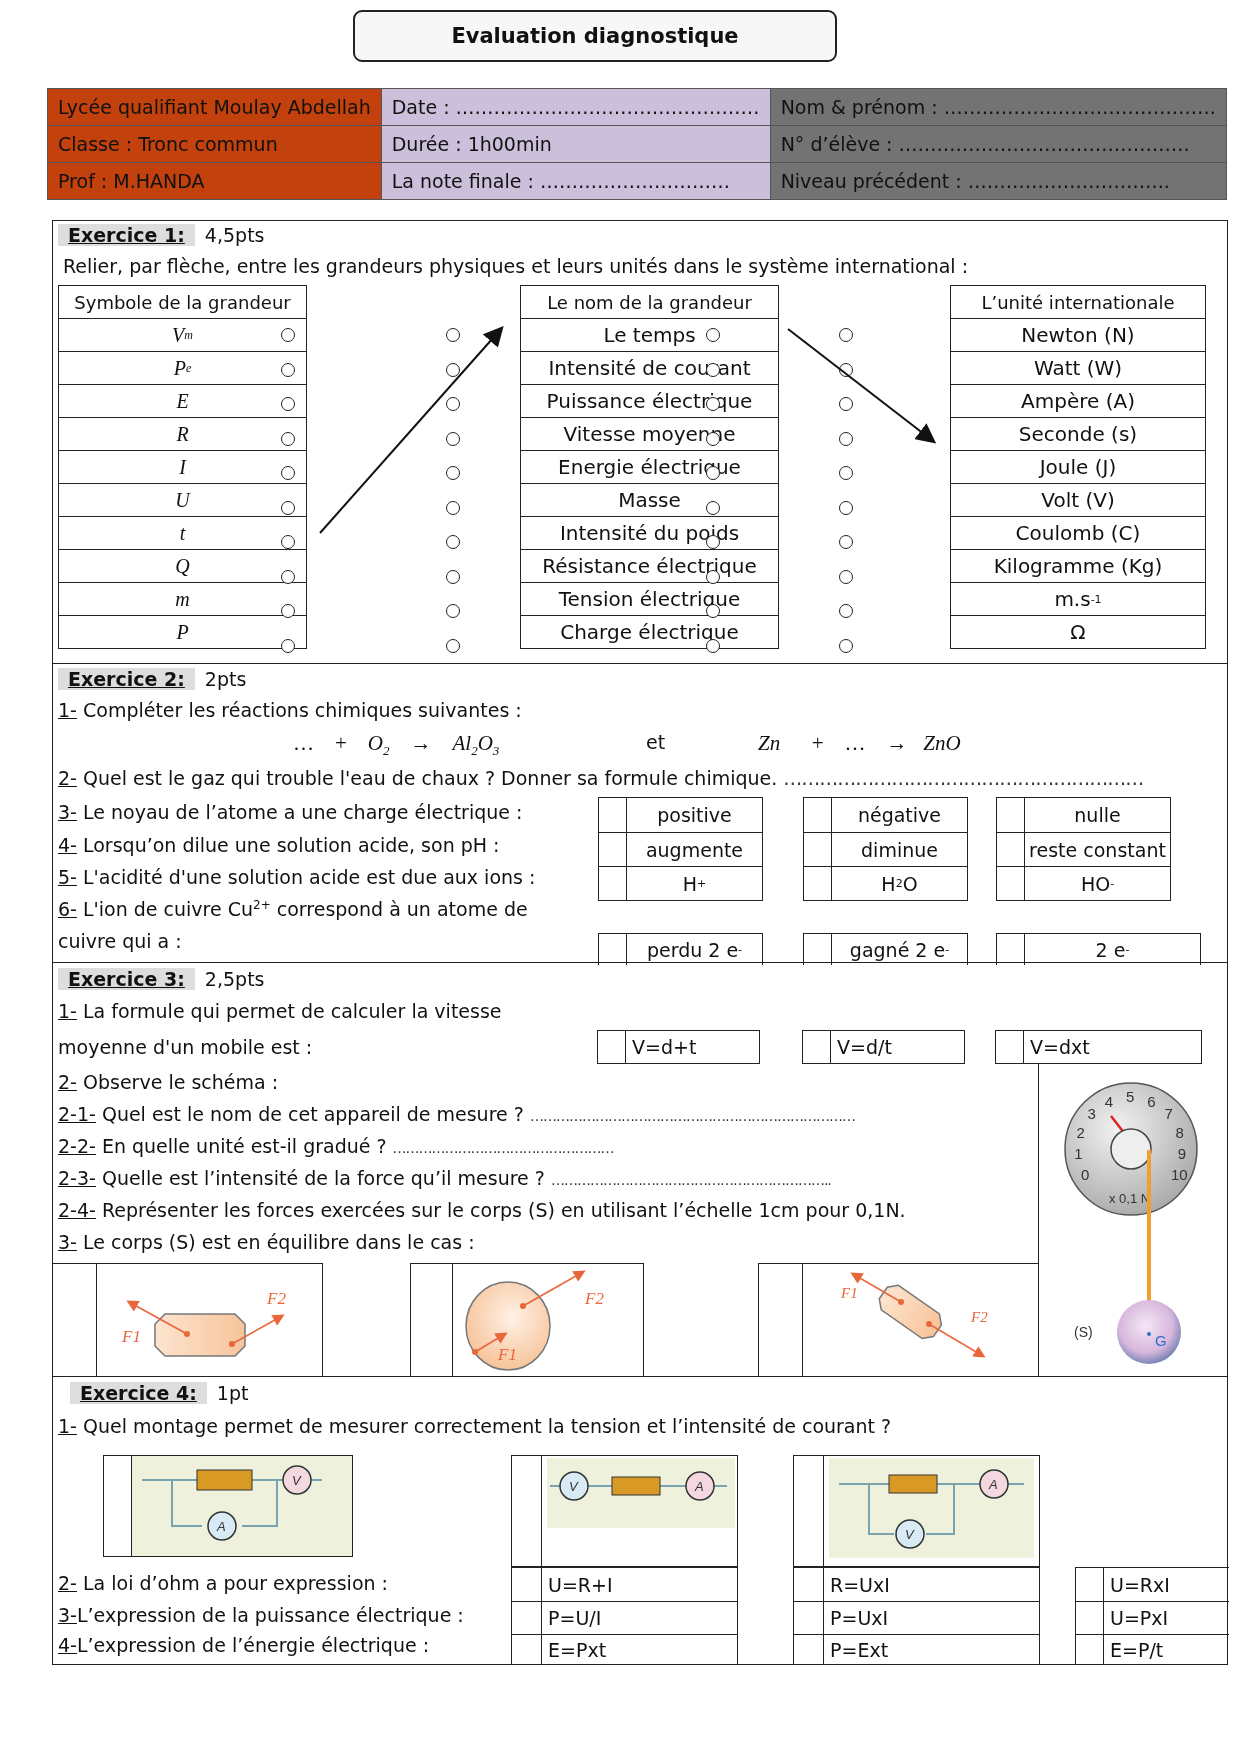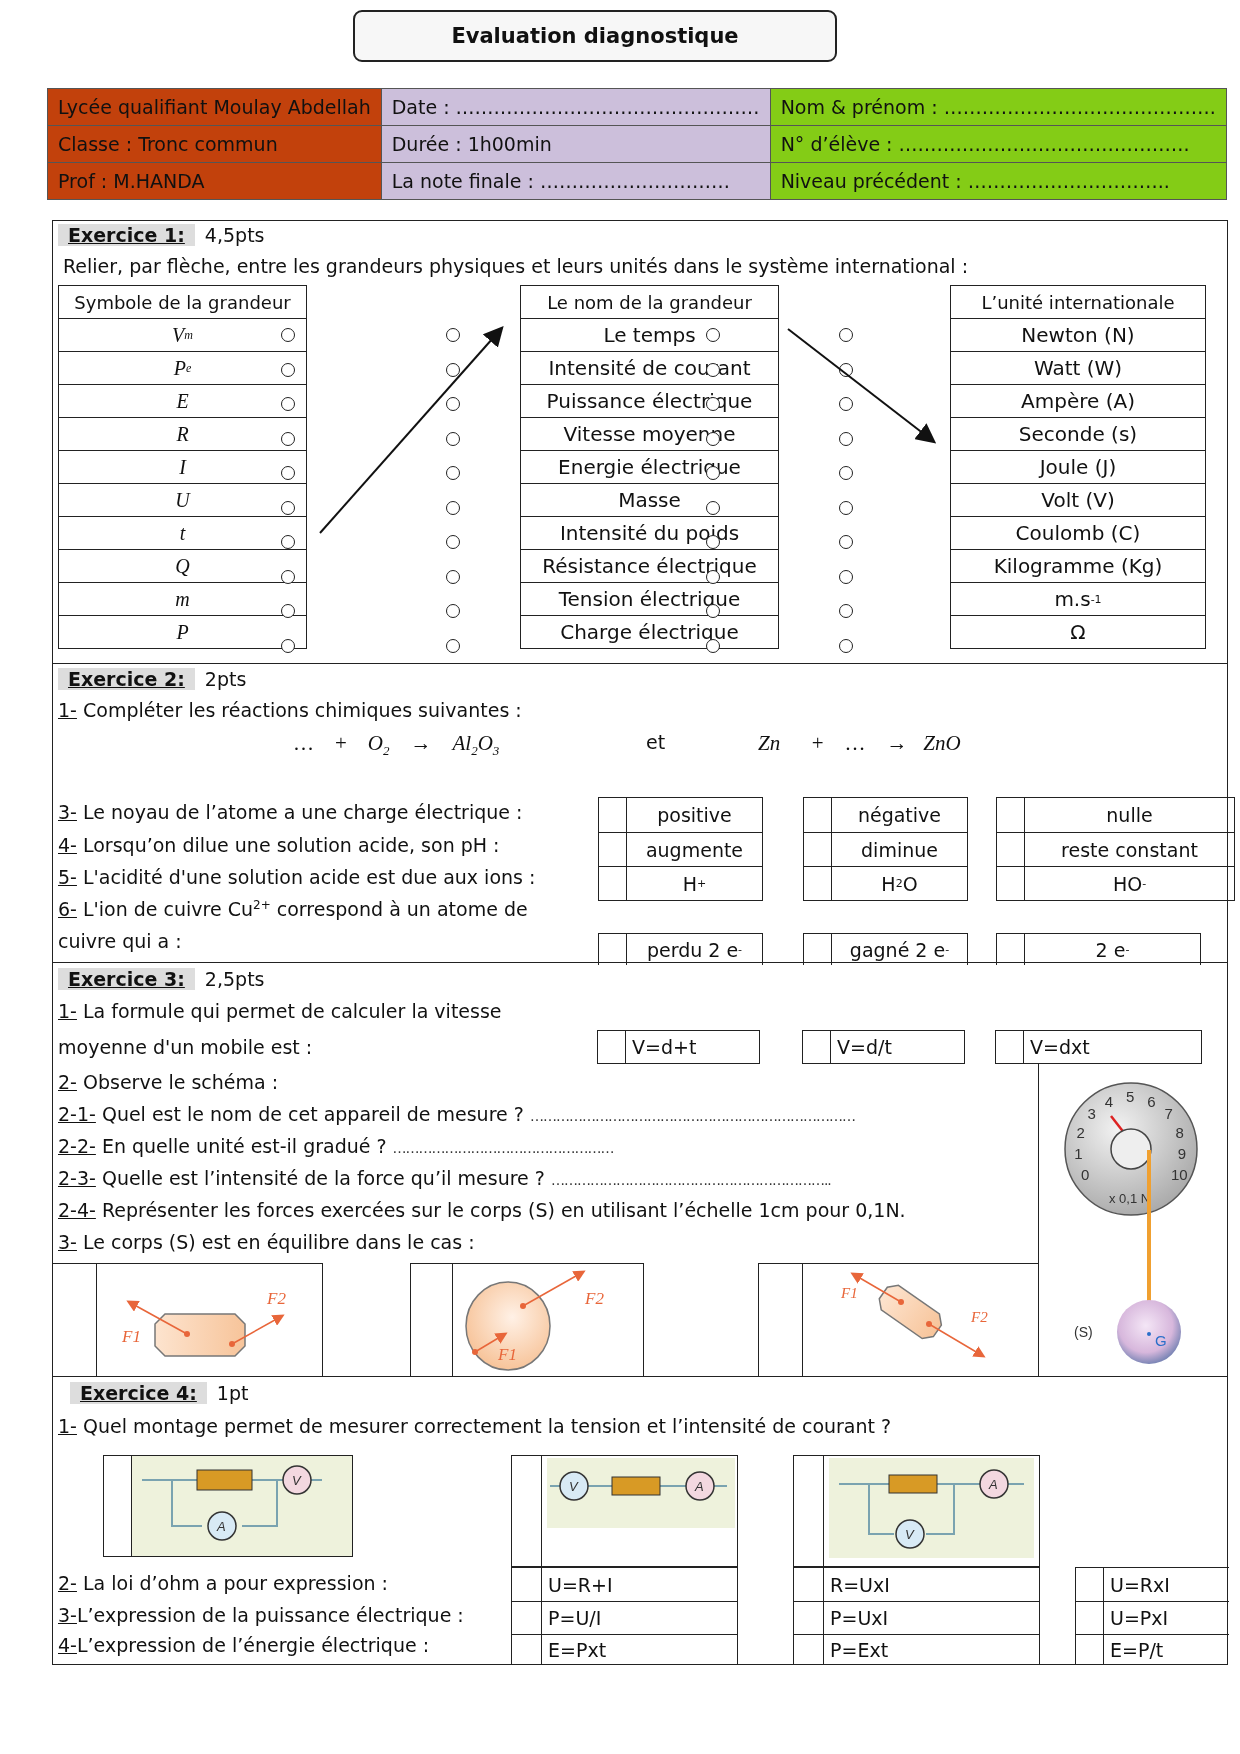--- a/index.html
+++ b/index.html
@@ -4,21 +4,21 @@
 <style>
   *{box-sizing:border-box;margin:0;padding:0;}
   html,body{width:1240px;height:1754px;background:#fff;overflow:hidden;}
   body{position:relative;font-family:"DejaVu Sans",sans-serif;color:#111;}
   .abs{position:absolute;}
   .title-box{left:353px;top:10px;width:484px;height:52px;border:2px solid #222;border-radius:9px;background:#f7f7f7;display:flex;align-items:center;justify-content:center;font-size:21px;font-weight:bold;}
   table.hdr{position:absolute;left:47px;top:88px;width:1166px;border-collapse:collapse;font-size:19px;}
   table.hdr td{border:1.5px solid #555;height:37px;padding:0 10px;white-space:nowrap;}
   .c1{background:#c2410c;width:375px;}
   .c2{background:#ccbfdb;width:375px;}
-  .c3{background:#84cc16;}
+  .c3{background:#737373;}
   .sect{position:absolute;left:52px;width:1176px;border:1.5px solid #222;}
   .ex-title{font-size:19px;font-weight:bold;text-decoration:underline;background:#ddd;padding:0 10px;}
   .pts{font-size:19px;margin-left:10px;}
   .line{position:absolute;font-size:19px;white-space:nowrap;}
   .u{text-decoration:underline;}
   .col{position:absolute;border:1.5px solid #222;}
   .col .cell{border-top:1.5px solid #222;height:33px;display:flex;align-items:center;justify-content:center;font-size:20px;}
   .col .cell:first-child{border-top:none;}
   .col .head{font-size:18px;height:32px;}
   .sym{font-family:"Liberation Serif",serif;font-style:italic;font-size:22px;}
@@ -181,20 +181,21 @@
   </div>
   <div class="line" style="left:575px;top:68px;margin-left:18px;">et</div>
   <div class="line" style="left:705px;top:68px;font-family:'Liberation Serif',serif;font-size:21px;">
     <i>Zn</i>
     &nbsp;&nbsp;&nbsp;&nbsp;&nbsp;<span>+</span>&nbsp;&nbsp;&nbsp;
     <span>…</span>
     &nbsp;&nbsp;&nbsp;<span>→</span>&nbsp;&nbsp;
     <i>ZnO</i>
   </div>
 
+  <div class="line" style="left:5px;top:104px;"><span class="u">2-</span><span> Quel est le gaz qui trouble l'eau de chaux ? Donner sa formule chimique.</span> <span class="dots">……………………………………………………</span></div>
   <div class="line" style="left:5px;top:138px;"><span class="u">3-</span><span> Le noyau de l’atome a une charge électrique :</span></div>
   <div class="line" style="left:5px;top:171px;"><span class="u">4-</span><span> Lorsqu’on dilue une solution acide, son pH :</span></div>
   <div class="line" style="left:5px;top:203px;"><span class="u">5-</span><span> L'acidité d'une solution acide est due aux ions :</span></div>
   <div class="line" style="left:5px;top:235px;"><span class="u">6-</span><span> L'ion de cuivre Cu</span><sup style="font-size:12px">2+</sup><span> correspond à un atome de</span></div>
   <div class="line" style="left:5px;top:267px;">cuivre qui a :</div>
 
   <div class="chk3" style="left:545px;top:134px;width:165px;">
     <div class="row">
         <div class="box"></div>
         <div class="lbl">positive</div>
@@ -215,21 +216,21 @@
       </div>
     <div class="row">
         <div class="box"></div>
         <div class="lbl">diminue</div>
       </div>
     <div class="row">
         <div class="box"></div>
         <div class="lbl">H<sub style="font-size:11px">2</sub>O</div>
       </div>
   </div>
-  <div class="chk3" style="left:943px;top:134px;width:239px;text-align:center;">
+  <div class="chk3" style="left:943px;top:134px;width:175px;text-align:center;">
     <div class="row">
         <div class="box"></div>
         <div class="lbl">nulle</div>
       </div>
     <div class="row">
         <div class="box"></div>
         <div class="lbl">reste constant</div>
       </div>
     <div class="row">
         <div class="box"></div>

